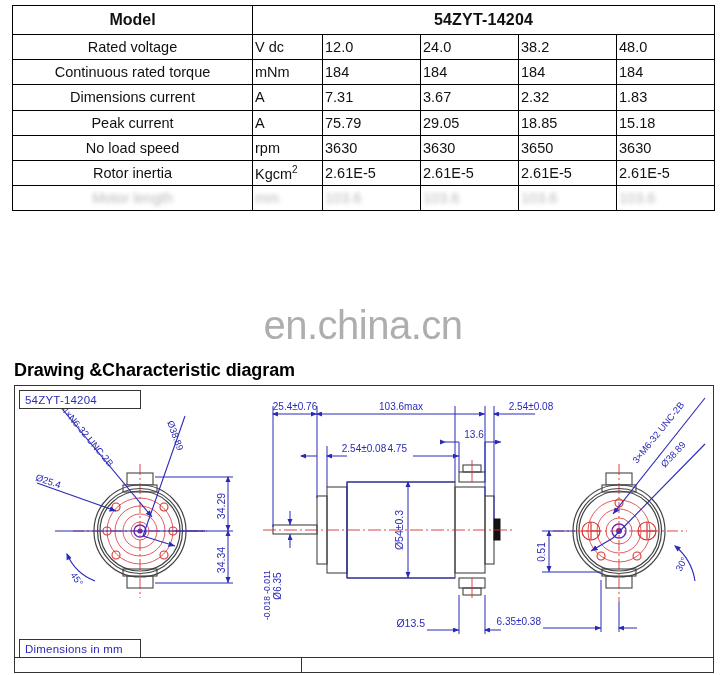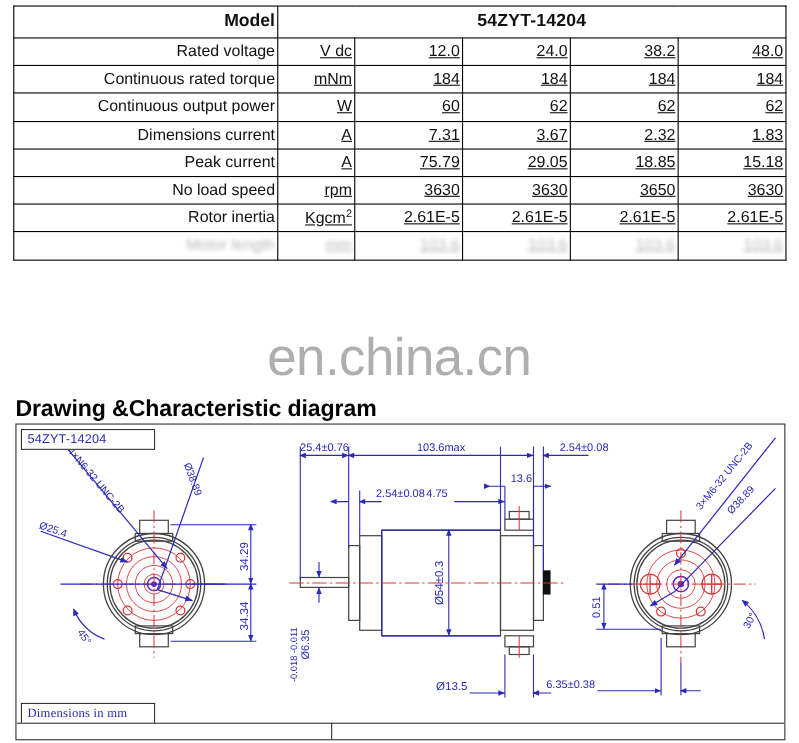--- a/index.html
+++ b/index.html
@@ -31,26 +31,25 @@
   table.spec td {
     border: 1.6px solid #000;
     font-size: 14.5px;
     color: #111;
     height: 25.2px;
     padding: 0 2px;
     white-space: nowrap;
     overflow: hidden;
   }
   td.label {
-    text-align: right;
+    text-align: center;
     padding-left: 6px;
   }
   td.unit, td.val {
-    text-align: right;
-    text-decoration: underline;
+    text-align: left;
   }
   tr.header-row td {
     font-weight: bold;
     font-size: 16px;
     height: 29px;
   }
   tr.header-row td.label { font-size: 16px; }
   td.modelname {
     text-align: center;
     font-weight: bold;
@@ -69,21 +68,21 @@
     position: absolute;
     left: 0; top: 296px;
     width: 726px; height: 58px;
     display: flex;
     align-items: center;
     justify-content: center;
     pointer-events: none;
     z-index: 5;
   }
   #watermark .wm-text {
-    font-size: 48px;
+    font-size: 40px;
     color: #a8a8a8;
     letter-spacing: -0.5px;
     font-family: "Liberation Sans", sans-serif;
     opacity: 0.92;
   }
   
   #wm-haze {
     position: absolute;
     left: 12px; top: 294px;
     width: 702px; height: 62px;
@@ -92,21 +91,21 @@
         rgba(255,255,255,0.88) 45%,
         rgba(255,255,255,0.97) 100%);
     pointer-events: none;
     z-index: 4;
   }
 
   
   #drawing-title {
     position: absolute;
     left: 14px; top: 360px;
-    font-size: 21px;
+    font-size: 18px;
     font-weight: bold;
     color: #000;
     letter-spacing: -0.1px;
   }
 
   
   #drawing-frame {
     position: absolute;
     left: 14px; top: 385px;
     width: 700px; height: 288px;
@@ -128,21 +127,20 @@
     letter-spacing: 0.2px;
   }
   #title-block {
     left: 4px; top: 4px;
     width: 122px; height: 19px;
   }
   #note-block {
     left: 4px; top: 253px;
     width: 122px; height: 18px;
     border-bottom: none;
-    font-family: Liberation Serif, serif;
   }
   #bottom-strip {
     position: absolute;
     left: 0px; top: 271px;
     width: 700px; height: 17px;
     border-top: 1.3px solid #333;
   }
   #bottom-strip-div {
     position: absolute;
     left: 286px; top: 271px;
@@ -180,28 +178,20 @@
           </tr>
           <tr>
             <td class="label">Continuous rated torque</td>
             <td class="unit">mNm</td>
             <td class="val">184</td>
             <td class="val">184</td>
             <td class="val">184</td>
             <td class="val">184</td>
           </tr>
           <tr>
-            <td class="label">Continuous output power</td>
-            <td class="unit">W</td>
-            <td class="val">60</td>
-            <td class="val">62</td>
-            <td class="val">62</td>
-            <td class="val">62</td>
-          </tr>
-          <tr>
             <td class="label">Dimensions current</td>
             <td class="unit">A</td>
             <td class="val">7.31</td>
             <td class="val">3.67</td>
             <td class="val">2.32</td>
             <td class="val">1.83</td>
           </tr>
           <tr>
             <td class="label">Peak current</td>
             <td class="unit">A</td>

